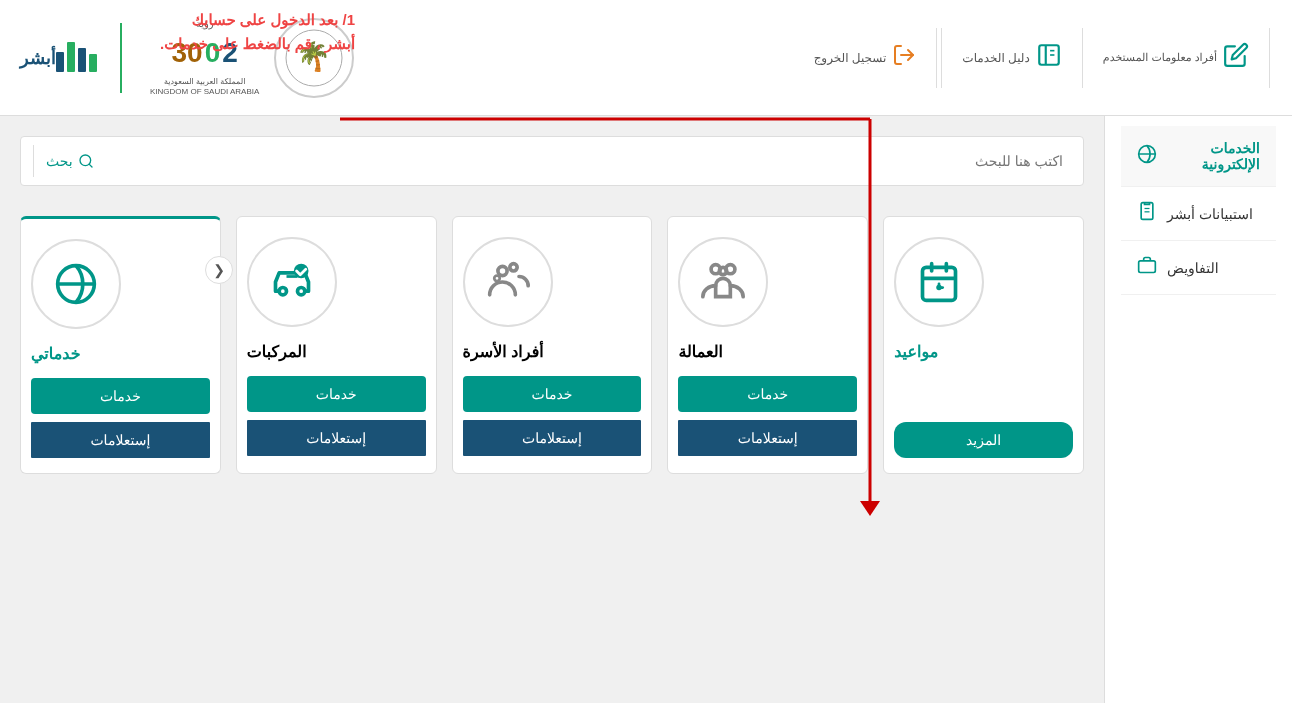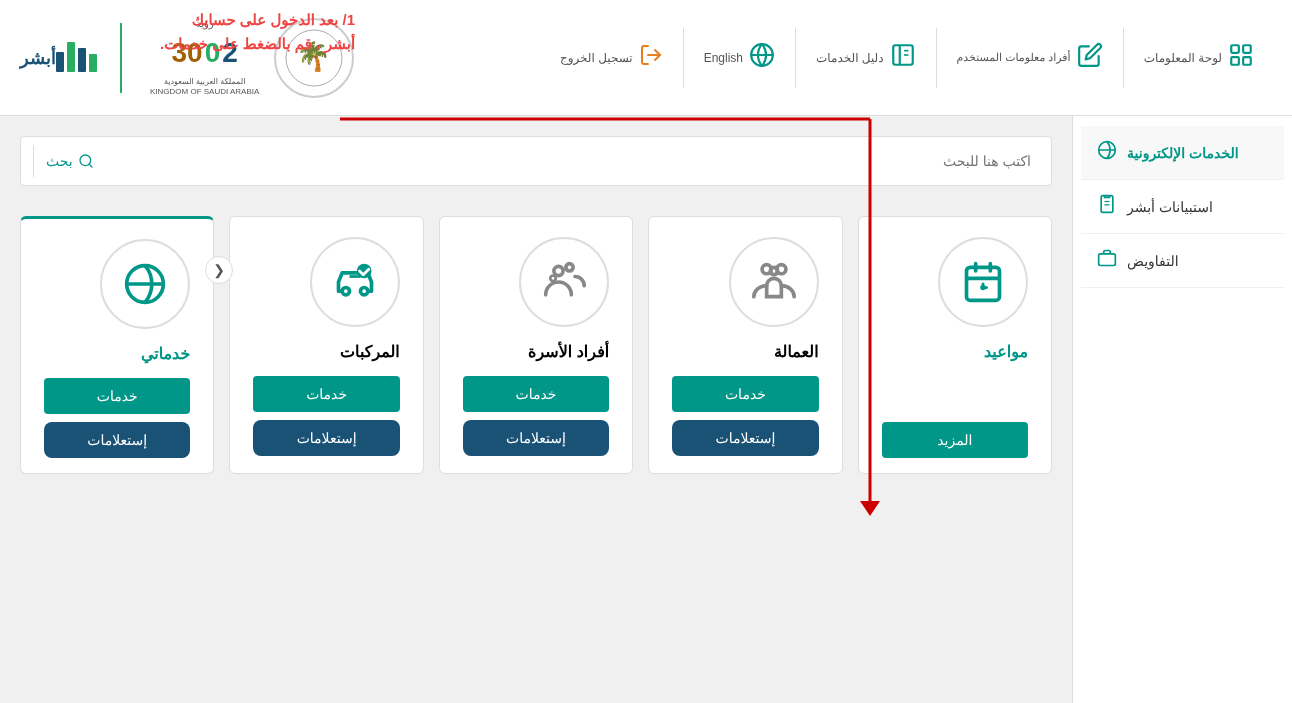--- a/index.html
+++ b/index.html
@@ -90,24 +90,24 @@
 
     
     .main-content {
       display: flex;
       min-height: calc(100vh - 116px);
       position: relative;
     }
 
     
     .sidebar {
-      width: 220px;
+      width: 188px;
       background: white;
       border-left: 1px solid #ddd;
-      padding: 10px 8px;
+      padding: 10px 16px;
       flex-shrink: 0;
     }
     .sidebar-item {
       display: flex;
       align-items: center;
       justify-content: flex-end;
       padding: 14px 16px;
       cursor: pointer;
       gap: 10px;
       font-size: 14px;
@@ -188,24 +188,24 @@
     .cards-container {
       display: flex;
       gap: 15px;
       flex-direction: row-reverse;
     }
     .service-card {
       background: white;
       border: 1px solid #ddd;
       border-radius: 6px;
       flex: 1;
-      padding: 20px 23px 15px;
+      padding: 20px 10px 15px;
       display: flex;
       flex-direction: column;
-      align-items: flex-start;
+      align-items: flex-end;
       gap: 15px;
       min-width: 0;
     }
     .card-icon-circle {
       width: 90px;
       height: 90px;
       border-radius: 50%;
       border: 2px solid #ddd;
       display: flex;
       align-items: center;
@@ -233,32 +233,32 @@
       padding: 10px;
       font-size: 14px;
       cursor: pointer;
       width: 100%;
       text-align: center;
     }
     .btn-inquiries {
       background: #1a5276;
       color: white;
       border: none;
-      border-radius: 8px;
+      border-radius: 1px;
       padding: 10px;
       font-size: 14px;
       cursor: pointer;
       width: 100%;
       text-align: center;
     }
     .btn-more {
       background: #009688;
       color: white;
       border: none;
-      border-radius: 4px;
+      border-radius: 12px;
       padding: 10px;
       font-size: 14px;
       cursor: pointer;
       width: 100%;
       text-align: center;
       margin-top: auto;
     }
   </style>
 </head>
 <body>
@@ -275,29 +275,20 @@
       <span class="nav-icon">
         <svg width="24" height="24" viewBox="0 0 24 24" fill="none">
           <path d="M9 21H5a2 2 0 01-2-2V5a2 2 0 012-2h4" stroke="#e67e22" stroke-width="2" stroke-linecap="round"></path>
           <polyline points="16,17 21,12 16,7" stroke="#e67e22" stroke-width="2" stroke-linecap="round" stroke-linejoin="round"></polyline>
           <line x1="21" y1="12" x2="9" y2="12" stroke="#e67e22" stroke-width="2" stroke-linecap="round"></line>
         </svg>
       </span>
       <span>تسجيل الخروج</span>
     </div>
     <div class="nav-divider"></div>
-    <div class="nav-item">
-      <span class="nav-icon">
-        <svg width="26" height="26" viewBox="0 0 24 24" fill="none">
-          <circle cx="12" cy="12" r="10" stroke="#009688" stroke-width="2"></circle>
-          <path d="M2 12h20M12 2a15.3 15.3 0 010 20M12 2a15.3 15.3 0 000 20" stroke="#009688" stroke-width="2"></path>
-        </svg>
-      </span>
-      <span>English</span>
-    </div>
     <div class="nav-divider"></div>
     <div class="nav-item">
       <span class="nav-icon">
         <svg width="26" height="26" viewBox="0 0 24 24" fill="none">
           <rect x="3" y="3" width="18" height="18" rx="2" stroke="#009688" stroke-width="2"></rect>
           <line x1="9" y1="3" x2="9" y2="21" stroke="#009688" stroke-width="2"></line>
           <line x1="13" y1="8" x2="17" y2="8" stroke="#009688" stroke-width="1.5"></line>
           <line x1="13" y1="12" x2="17" y2="12" stroke="#009688" stroke-width="1.5"></line>
         </svg>
       </span>
@@ -307,31 +298,20 @@
     <div class="nav-item">
       <span class="nav-icon">
         <svg width="26" height="26" viewBox="0 0 24 24" fill="none">
           <path d="M11 4H4a2 2 0 00-2 2v14a2 2 0 002 2h14a2 2 0 002-2v-7" stroke="#009688" stroke-width="2" stroke-linecap="round"></path>
           <path d="M18.5 2.5a2.121 2.121 0 013 3L12 15l-4 1 1-4 9.5-9.5z" stroke="#009688" stroke-width="2" stroke-linecap="round" stroke-linejoin="round"></path>
         </svg>
       </span>
       <span style="font-size:11px;">أفراد معلومات المستخدم</span>
     </div>
     <div class="nav-divider"></div>
-    <div class="nav-item">
-      <span class="nav-icon">
-        <svg width="26" height="26" viewBox="0 0 24 24" fill="none">
-          <rect x="3" y="3" width="7" height="7" stroke="#009688" stroke-width="2" rx="1"></rect>
-          <rect x="14" y="3" width="7" height="7" stroke="#009688" stroke-width="2" rx="1"></rect>
-          <rect x="3" y="14" width="7" height="7" stroke="#009688" stroke-width="2" rx="1"></rect>
-          <rect x="14" y="14" width="7" height="7" stroke="#009688" stroke-width="2" rx="1"></rect>
-        </svg>
-      </span>
-      <span>لوحة المعلومات</span>
-    </div>
   </div>
 
   <div class="header-right">
     <div class="logo-circle">
       <svg width="60" height="60" viewBox="0 0 60 60">
         <circle cx="30" cy="30" r="28" fill="none" stroke="#aaa" stroke-width="1"></circle>
 
         <text x="30" y="38" text-anchor="middle" font-size="28">🌴</text>
       </svg>
     </div>

